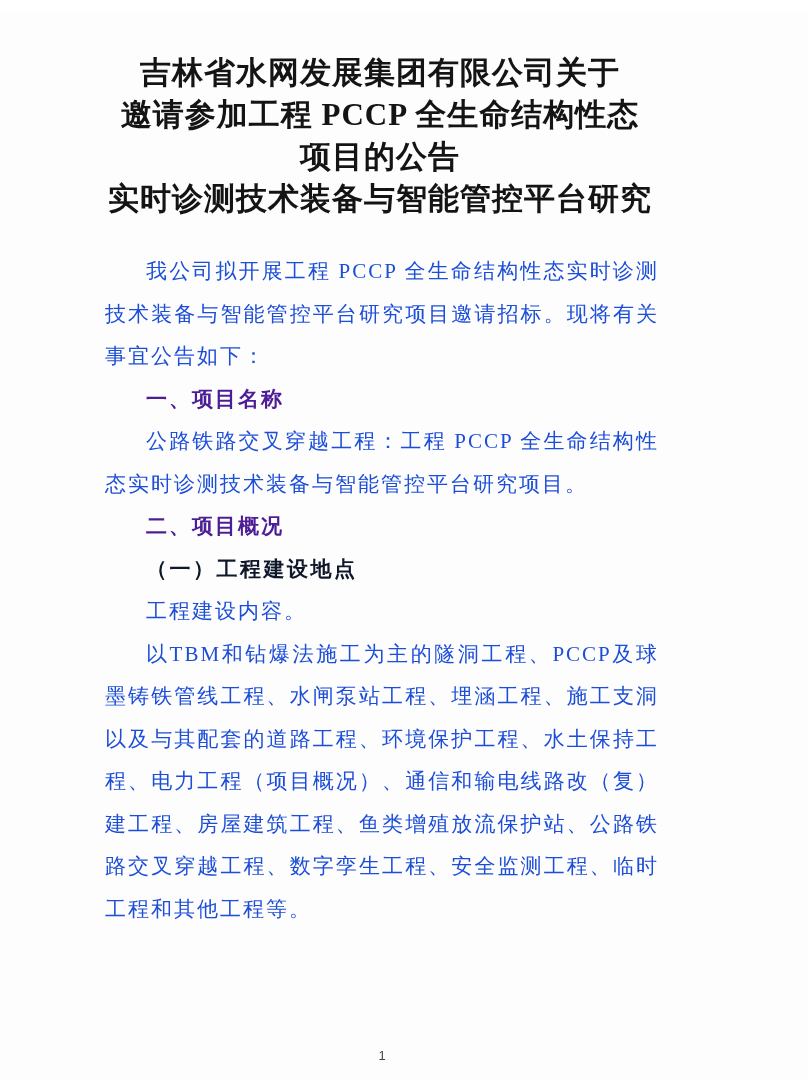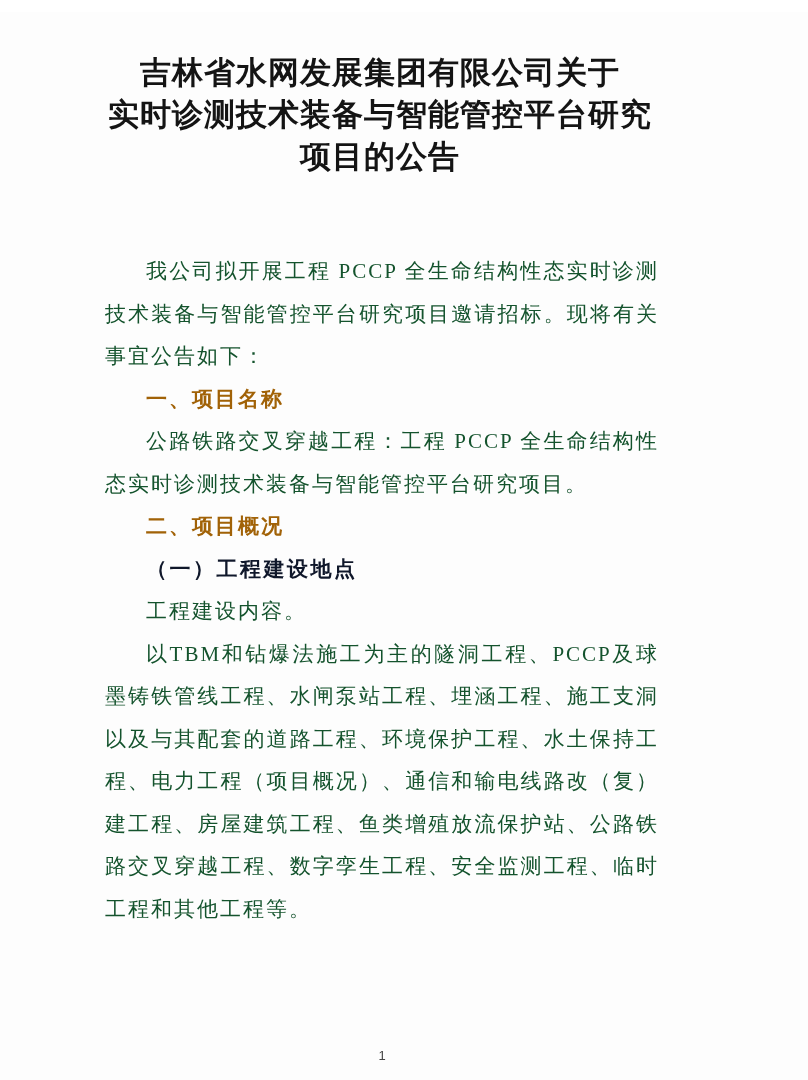--- a/index.html
+++ b/index.html
@@ -41,28 +41,28 @@
     line-height: 42.5px;
   }
   .doc-body p {
     margin: 0;
     padding: 0;
   }
   .para {
     text-indent: 41px;
     text-align: justify;
     letter-spacing: 2px;
-    color: #14532d;
+    color: #1d4ed8;
   }
   .heading-hei {
     text-indent: 41px;
     font-family: "Liberation Sans", "DejaVu Sans", sans-serif;
     font-weight: bold;
     letter-spacing: 2px;
-    color: #a16207;
+    color: #4c1d95;
   }
   .heading-kai {
     text-indent: 41px;
     font-weight: bold;
     letter-spacing: 2.5px;
     color: #0f172a;
   }
   .page-number {
     position: absolute;
     top: 1036px;
@@ -74,22 +74,23 @@
     color: #454545;
   }
 </style>
 </head>
 <body>
 
 <div class="page">
 
   <div class="doc-title">
     <div class="t-line">吉林省水网发展集团有限公司关于</div>
+    <div class="t-line">邀请参加工程 PCCP 全生命结构性态</div>
+    <div class="t-line">项目的公告</div>
     <div class="t-line">实时诊测技术装备与智能管控平台研究</div>
-    <div class="t-line">项目的公告</div>
   </div>
 
   <div class="doc-body">
     <p class="para">我公司拟开展工程 PCCP 全生命结构性态实时诊测技术装备与智能管控平台研究项目邀请招标。现将有关事宜公告如下：</p>
     <p class="heading-hei">一、项目名称</p>
     <p class="para">公路铁路交叉穿越工程：工程 PCCP 全生命结构性态实时诊测技术装备与智能管控平台研究项目。</p>
     <p class="heading-hei">二、项目概况</p>
     <p class="heading-kai">（一）工程建设地点</p>
     <p class="para">工程建设内容。</p>
     <p class="para">以TBM和钻爆法施工为主的隧洞工程、PCCP及球墨铸铁管线工程、水闸泵站工程、埋涵工程、施工支洞以及与其配套的道路工程、环境保护工程、水土保持工程、电力工程（项目概况）、通信和输电线路改（复）建工程、房屋建筑工程、鱼类增殖放流保护站、公路铁路交叉穿越工程、数字孪生工程、安全监测工程、临时工程和其他工程等。</p>

